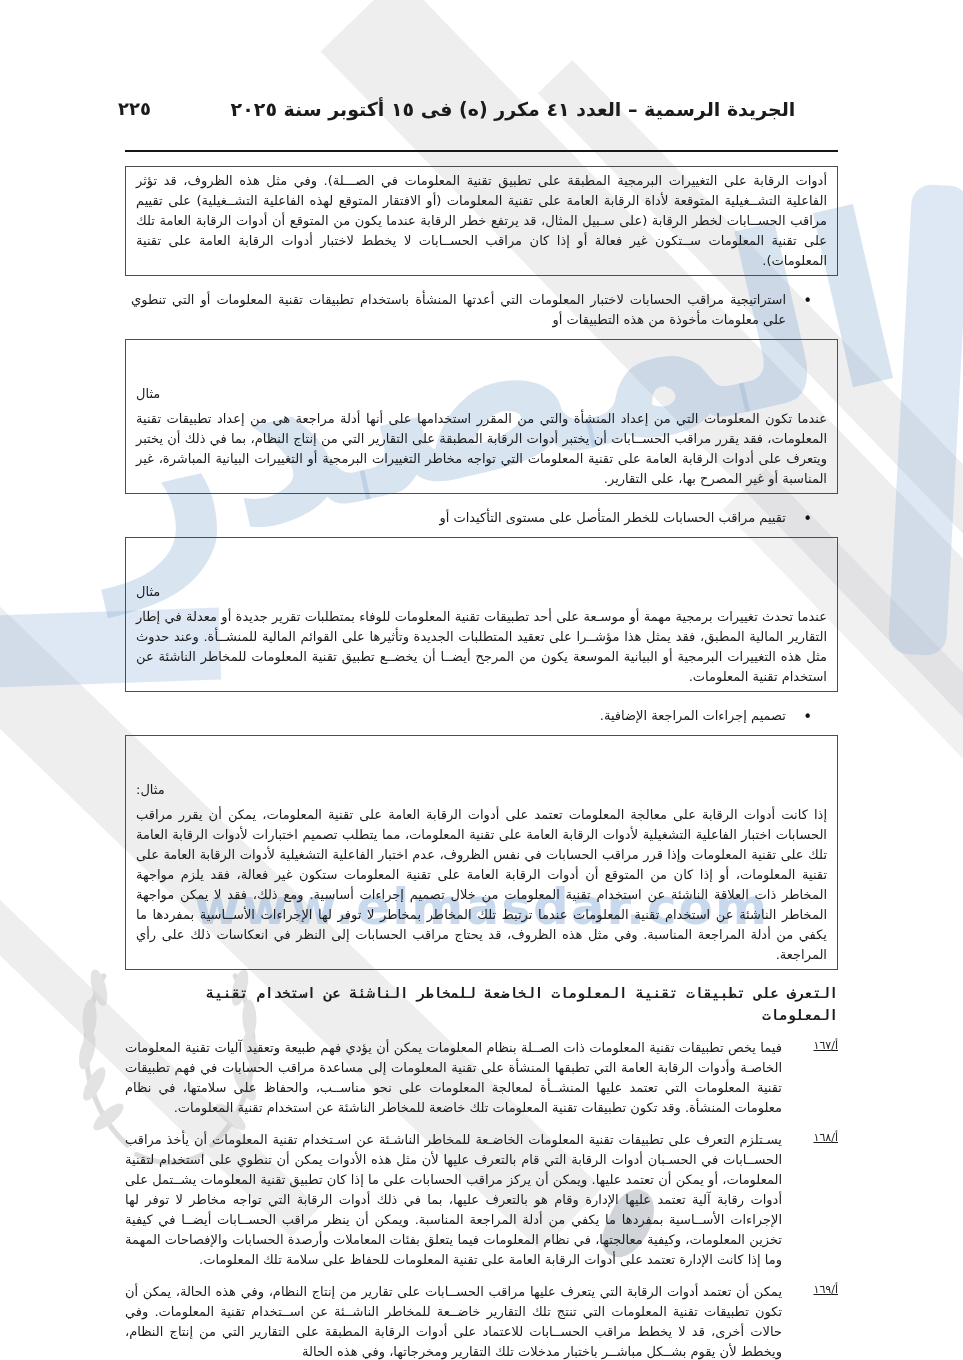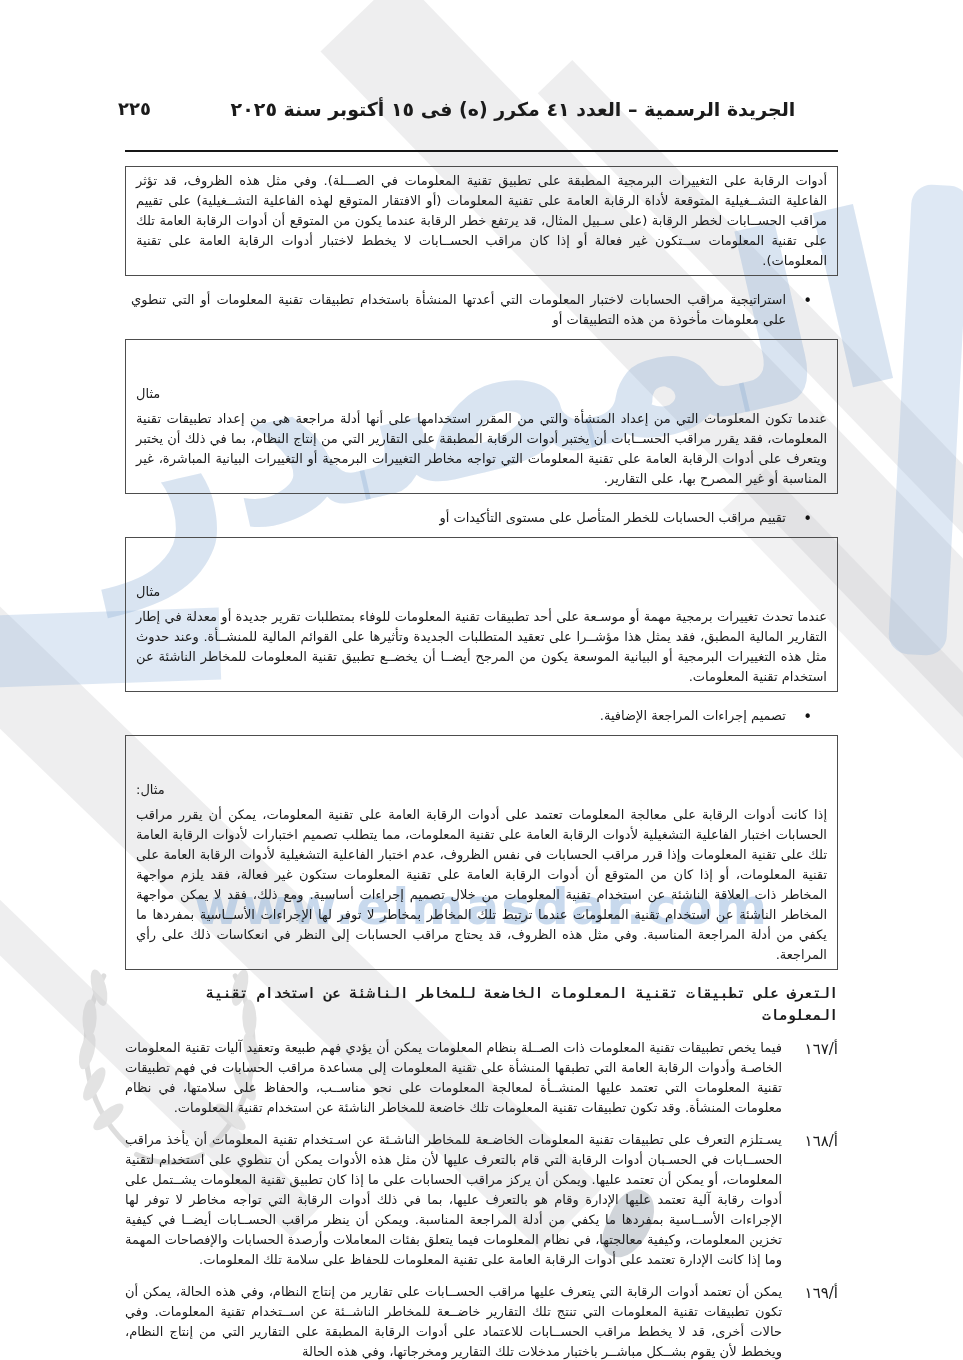--- a/index.html
+++ b/index.html
@@ -83,21 +83,21 @@
     font-size:15px;color:#111;
   }
   .section-heading{
     font-size:14px;font-weight:bold;margin:12px 0 10px 0;
     text-align:right;
     font-family:Liberation Mono, monospace;
   }
   .num-para{display:flex;margin-bottom:12px;}
   .num-para .num{
     width:56px;flex:0 0 56px;
-    font-size:15px;white-space:nowrap;
+    font-size:11px;white-space:nowrap;text-decoration:underline;
   }
   .num-para p{flex:1;}
 </style>
 </head>
 <body>
 
 <div class="page">
 
   <div class="wm">
     <div class="stripe s1"></div>

